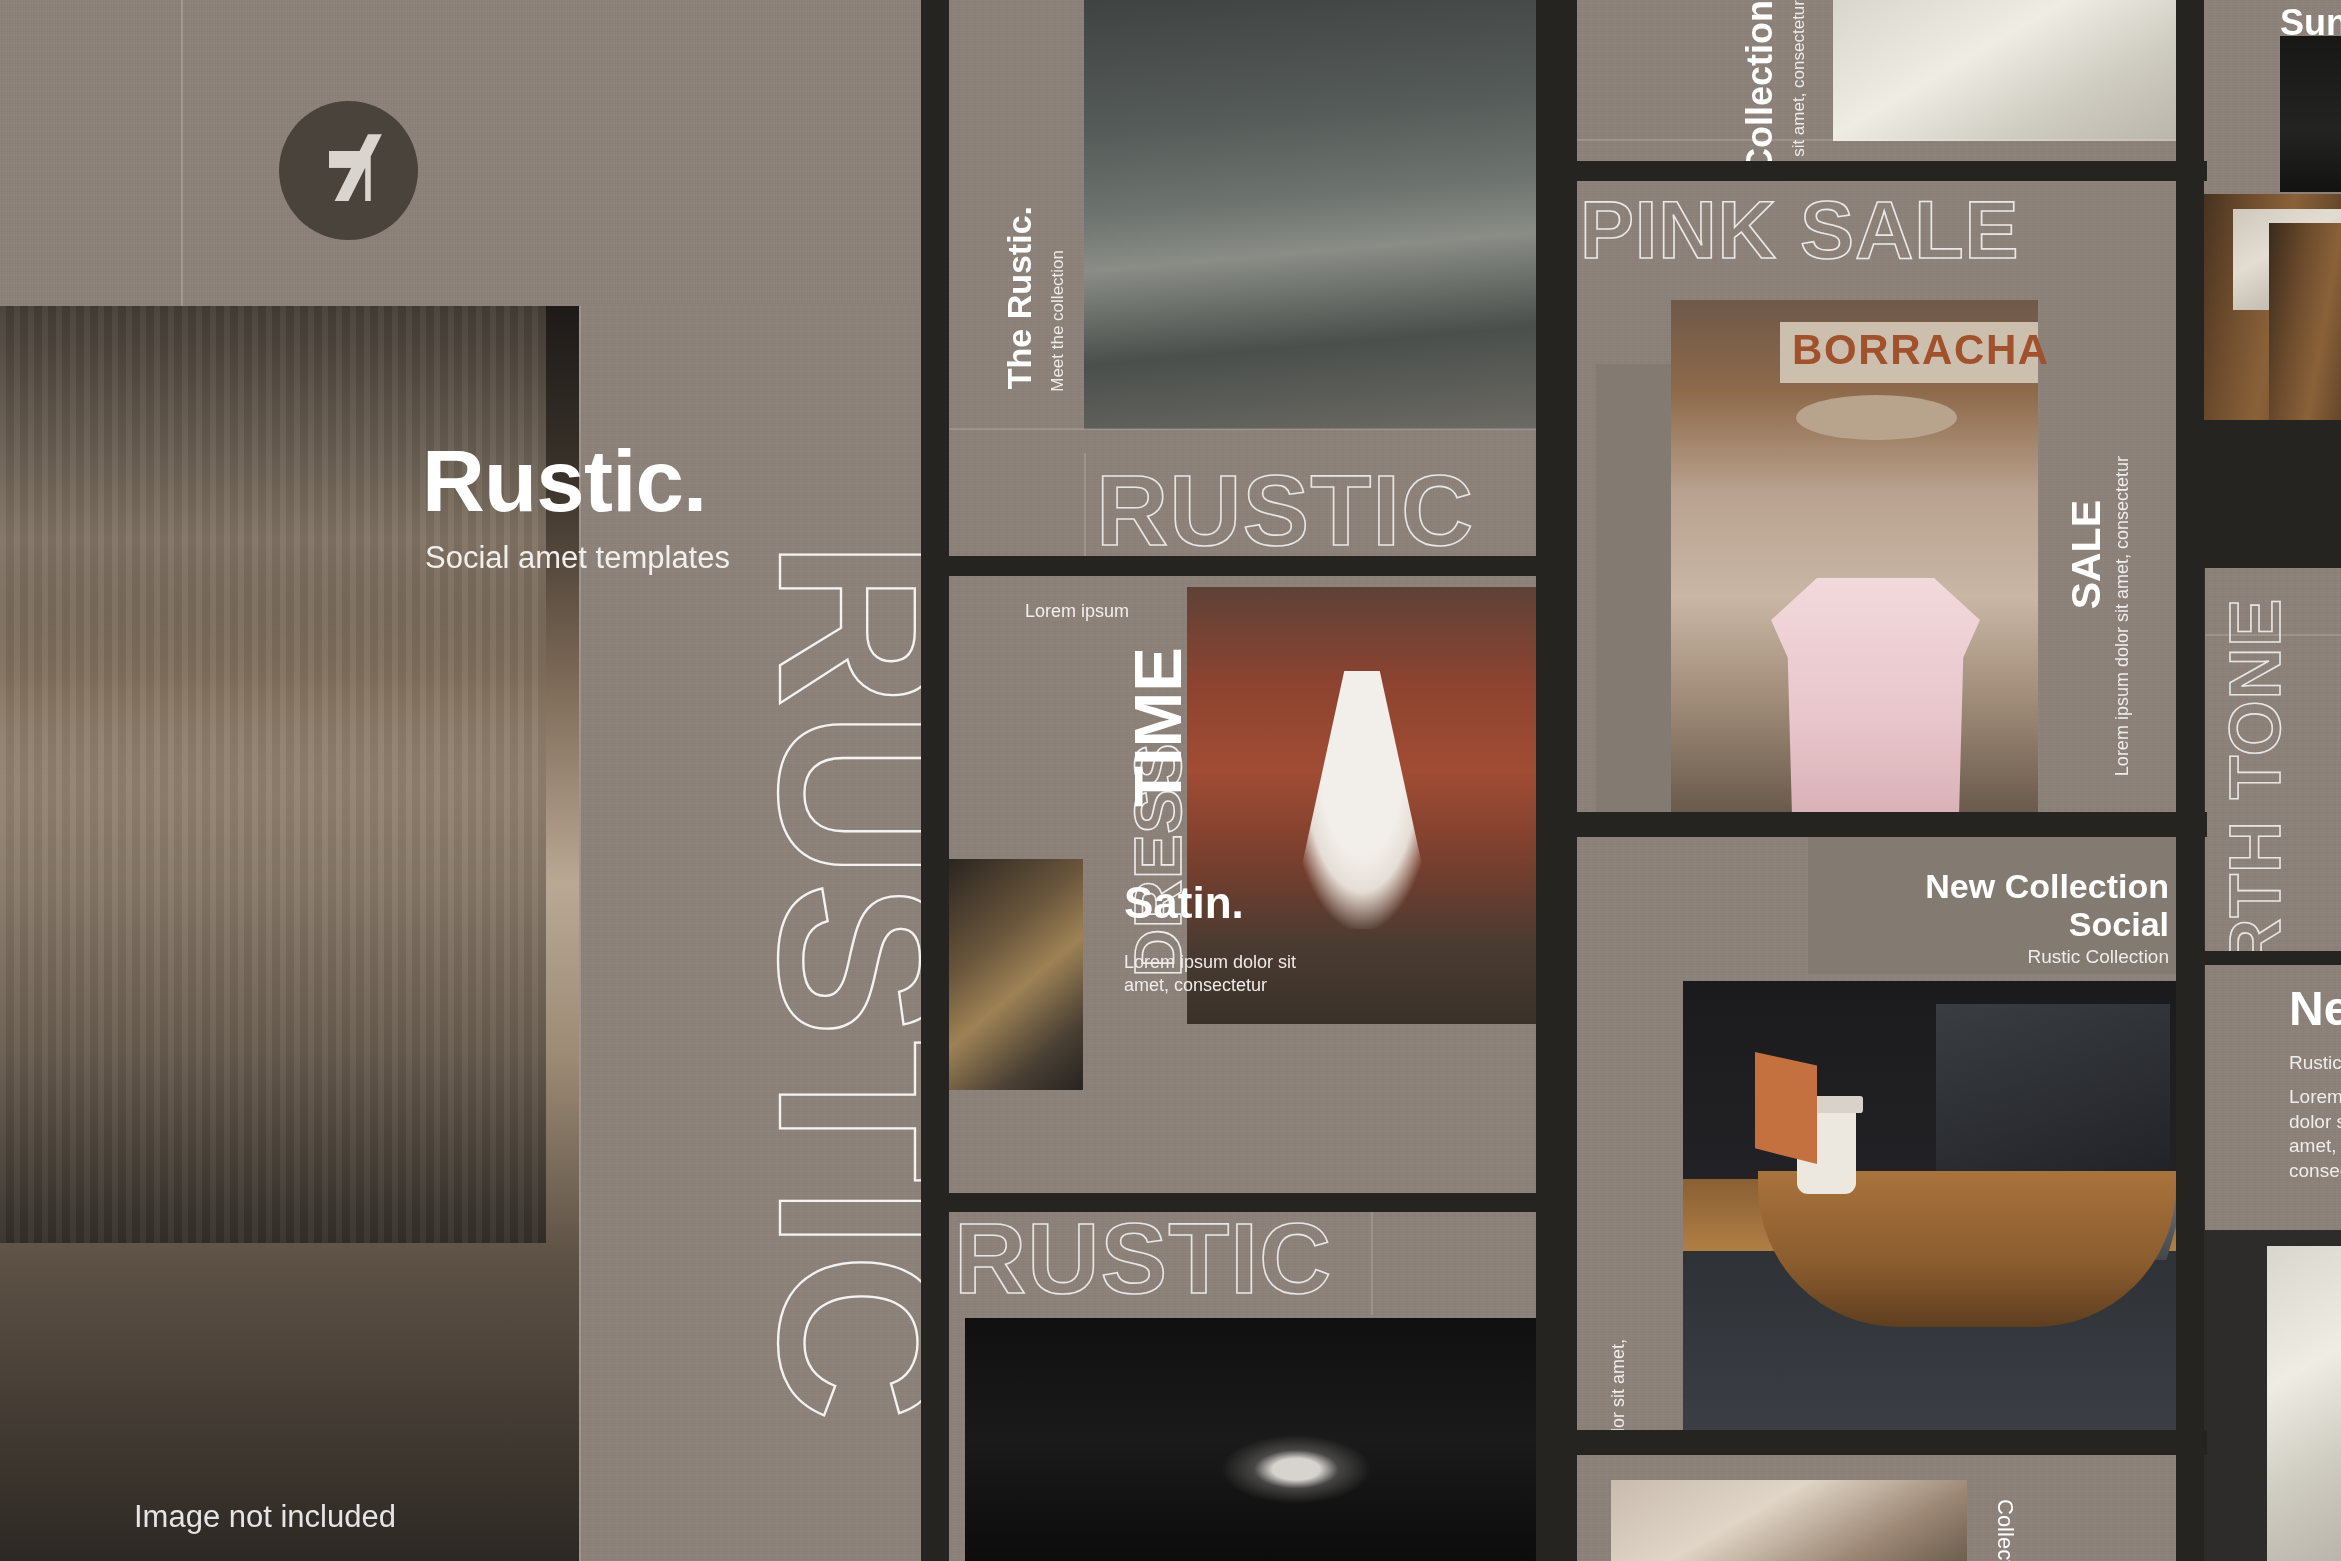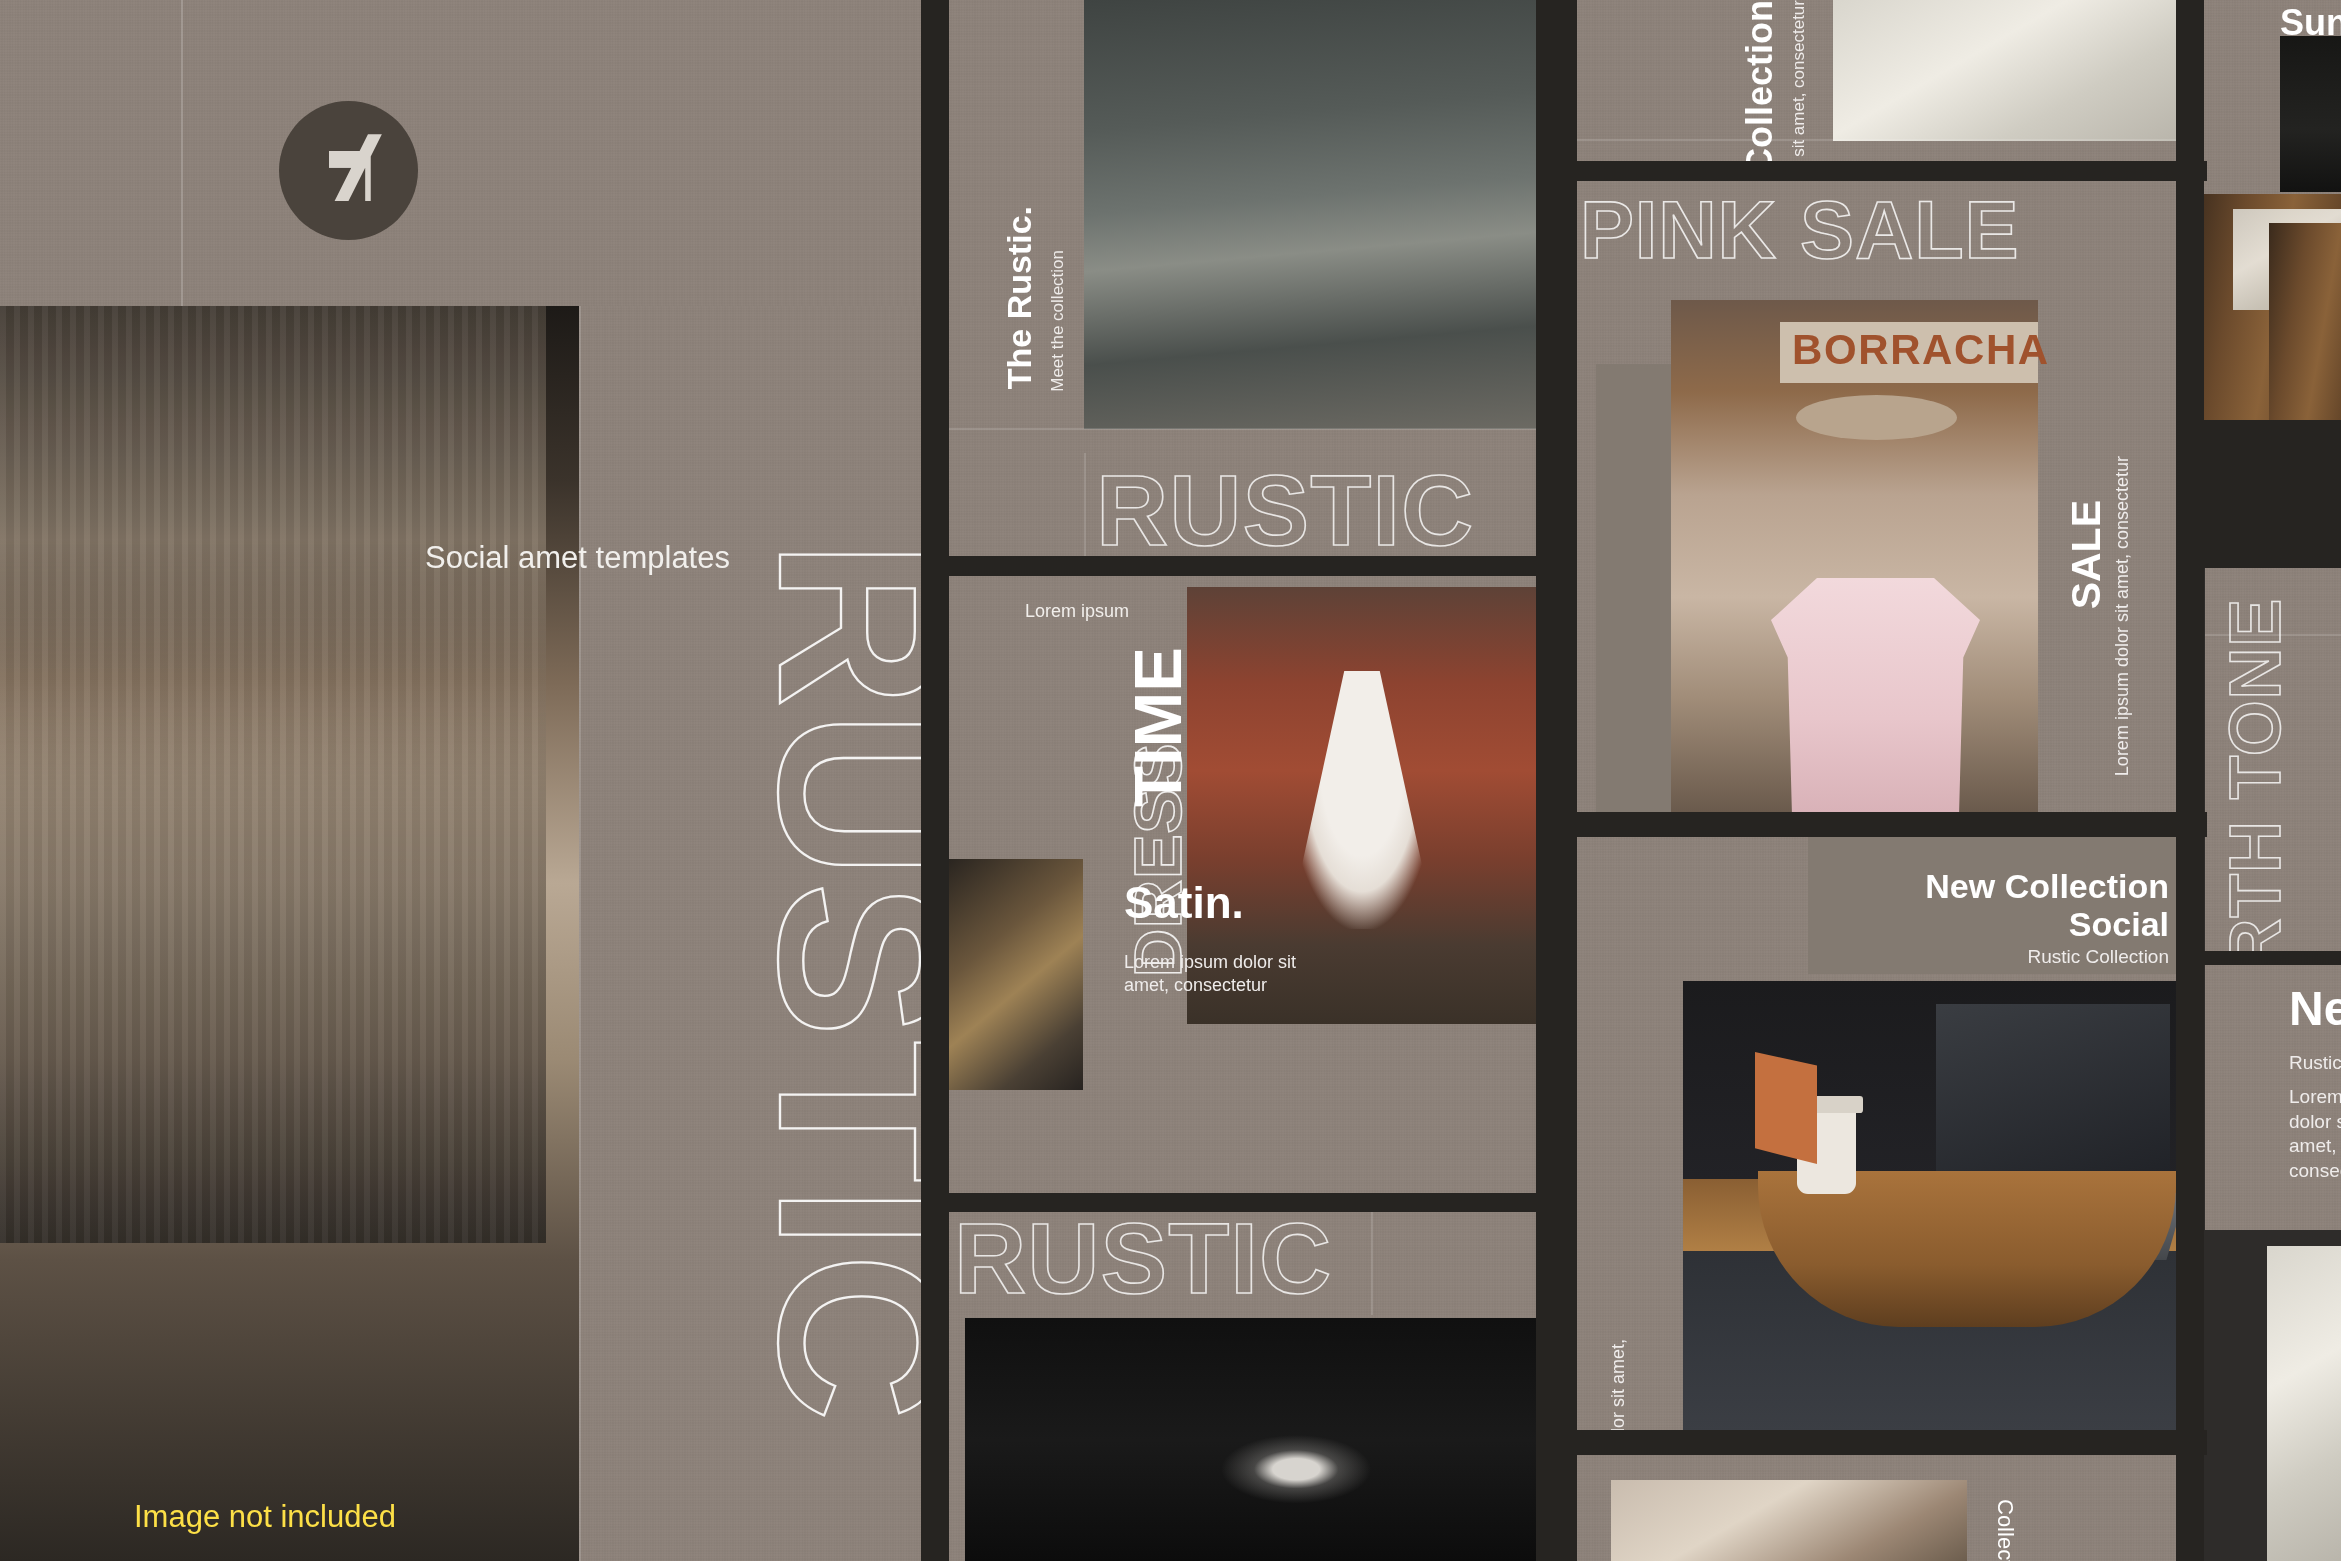--- a/index.html
+++ b/index.html
@@ -98,25 +98,26 @@
       <path d="M36 36 L58 36 L58 48 L36 48 Z" fill="#d9d4cd"></path>
     </svg>
   </div>
 
   <div class="abs ph ph-interior" style="left:0;top:306px;width:921px;height:1255px;"></div>
   <div class="abs ph ph-curtain" style="left:0;top:306px;width:546px;height:937px;opacity:.85;"></div>
 
   <div class="abs taupe noise" style="left:579px;top:306px;width:342px;height:1255px;"></div>
   <div class="abs thinline" style="left:579px;top:306px;width:1.6px;height:1255px;opacity:.45;"></div>
 
+  <div class="abs white" style="left:422px;top:437px;font-size:87px;font-weight:700;letter-spacing:-0.8px;line-height:1;">Rustic.</div>
   <div class="abs" style="left:425px;top:540px;font-size:31px;color:#f1efec;font-weight:400;">Social amet templates</div>
 
   <div class="abs outline-txt vert-dn" style="left:726px;top:539px;font-size:234px;-webkit-text-stroke:2.3px rgba(255,255,255,.9);">RUSTIC</div>
 
-  <div class="abs" style="left:134px;top:1499px;font-size:31px;color:#fde047;font-weight:400;">Image not included</div>
+  <div class="abs" style="left:134px;top:1499px;font-size:31px;color:#e5e5e5;font-weight:400;">Image not included</div>
 
   <div class="abs taupe noise" style="left:949px;top:0;width:587px;height:556px;"></div>
   <div class="abs ph ph-concrete" style="left:1084px;top:0;width:453px;height:429px;"></div>
   <div class="abs thinline" style="left:949px;top:428px;width:587px;height:1.6px;opacity:.4;"></div>
 
   <div class="abs white vert-up" style="left:1002px;top:206px;font-size:34px;font-weight:700;line-height:1;">The Rustic.</div>
   <div class="abs vert-up" style="left:1048px;top:250px;font-size:17px;color:#efecea;">Meet the collection</div>
 
   <div class="abs outline-txt" style="left:1096px;top:453px;font-size:100px;-webkit-text-stroke:1.6px rgba(255,255,255,.8);">RUSTIC</div>
   <div class="abs thinline" style="left:1084px;top:453px;width:1.6px;height:103px;opacity:.4;"></div>

